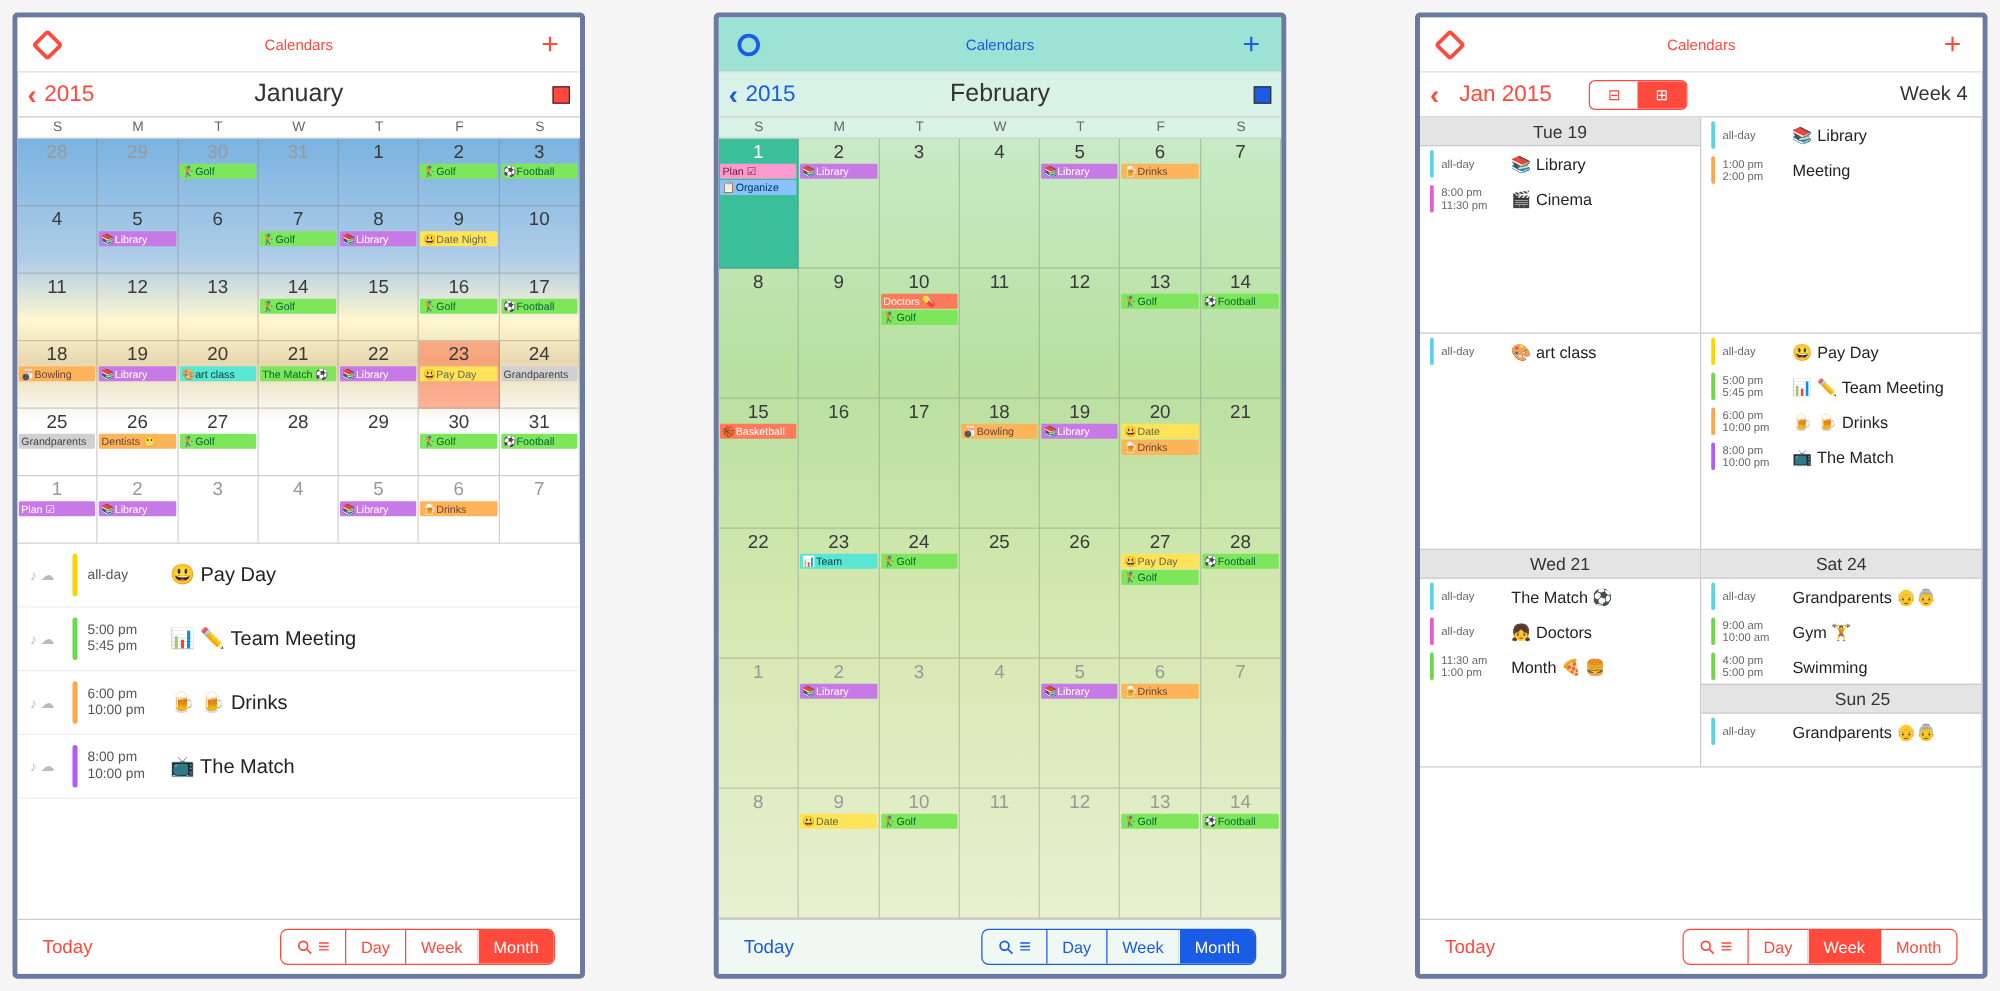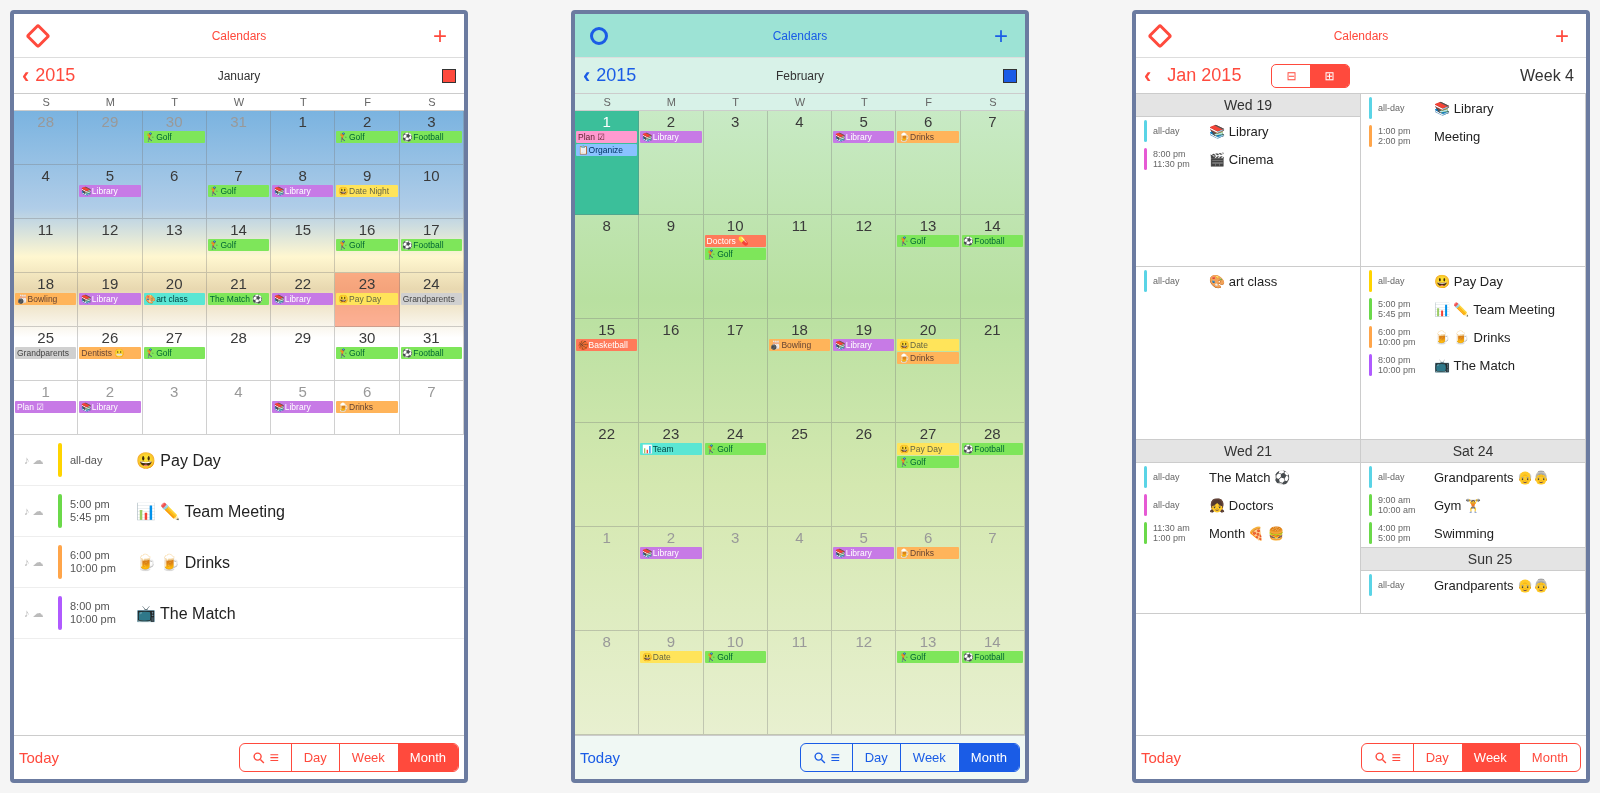--- a/index.html
+++ b/index.html
@@ -12,21 +12,21 @@
   .p2 .hdr { background: #9de3d5; }
   .hdr .title { font-size: 12px; font-weight: 400; }
   .hdr .icon-left, .hdr .icon-right { width: 24px; height: 24px; display: flex; align-items: center; justify-content: center; font-size: 24px; font-weight: 300; }
   .ring { width: 18px; height: 18px; border: 3px solid currentColor; border-radius: 3px; transform: rotate(45deg); }
   .p2 .ring { border-radius: 50%; }
   .plus { font-size: 30px; font-weight: 200; }
   .subhdr { display: flex; align-items: center; height: 36px; padding: 0 8px; border-bottom: 1px solid #ccc; position: relative; }
   .p2 .subhdr { background: #d8f2e8; }
   .back { font-size: 22px; font-weight: bold; margin-right: 4px; }
   .year { font-size: 18px; margin-left: 2px; }
-  .month-title { position: absolute; left: 50%; transform: translateX(-50%); font-size: 12px; color: #333; }
+  .month-title { position: absolute; left: 50%; transform: translateX(-50%); font-size: 20px; color: #333; }
   .sq { width: 14px; height: 14px; border: 1px solid #333; margin-left: auto; }
   .p1 .sq { background: #ff4a3d; }
   .p2 .sq { background: #1a5ce6; }
   .dow { display: grid; grid-template-columns: repeat(7,1fr); font-size: 11px; color: #666; text-align: center; border-bottom: 1px solid #ccc; }
   .dow div { padding: 2px 0; }
   .p2 .dow { background: #d8f2e8; }
   .grid { display: grid; grid-template-columns: repeat(7,1fr); }
   .p1 .grid { background: linear-gradient(to bottom, #7ab3e0 0%, #b0cde8 30%, #fff7d0 45%, #e8d8b0 55%, #fff 70%, #fff 100%); }
   .p2 .grid { background: linear-gradient(to bottom, #c8eac5 0%, #b8e0a0 30%, #d4e8b0 60%, #e8f0d0 100%); }
   .cell { border-right: 1px solid rgba(120,120,120,.35); border-bottom: 1px solid rgba(120,120,120,.35); min-height: 54px; padding: 2px 1px; position: relative; }
@@ -47,21 +47,21 @@
   .c-blue { background: #8ac2ff; color: #036; }
   .c-gray { background: #d0d0d0; color: #444; }
 
   .agenda { flex: 1; background: #fff; overflow: hidden; }
   .ag-row { display: flex; align-items: center; padding: 8px 10px; border-bottom: 1px solid #eee; gap: 8px; }
   .ag-icons { width: 26px; color: #bbb; font-size: 11px; display: flex; gap: 2px; }
   .ag-bar { width: 4px; height: 34px; border-radius: 2px; }
   .ag-time { width: 58px; font-size: 11px; color: #555; line-height: 13px; }
   .ag-title { font-size: 16px; color: #222; }
 
-  .footer { height: 44px; display: flex; align-items: center; justify-content: space-between; padding: 0 5px; border-top: 1px solid #ccc; background: #fff; }
+  .footer { height: 44px; display: flex; align-items: center; justify-content: space-between; padding: 0 20px; border-top: 1px solid #ccc; background: #fff; }
   .p2 .footer { background: #f0f8f4; }
   .today-btn { font-size: 15px; }
   .seg { display: flex; border: 1px solid; border-radius: 6px; overflow: hidden; font-size: 13px; }
   .p1 .seg, .p3 .seg { border-color: #ff4a3d; color: #ff4a3d; }
   .p2 .seg { border-color: #1a5ce6; color: #1a5ce6; }
   .seg > div { padding: 6px 12px; border-left: 1px solid; }
   .seg > div:first-child { border-left: none; }
   .p1 .seg .active, .p3 .seg .active { background: #ff4a3d; color: #fff; }
   .p2 .seg .active { background: #1a5ce6; color: #fff; }
   .seg .search { display: flex; align-items: center; gap: 3px; }
@@ -513,21 +513,21 @@
     <span class="back accent">‹</span>
     <span class="year accent">Jan 2015</span>
     <div class="toggle3">
       <div>⊟</div>
       <div class="active">⊞</div>
     </div>
     <span class="wk-label">Week 4</span>
   </div>
   <div class="wk-grid" id="wk3">
       <div class="wk-day">
-        <div class="wk-day-hdr">Wed 19</div>
+        <div class="wk-day-hdr">Tue 19</div>
         <div class="wk-ev">
           <span class="wk-bar" style="background:#5ad4e6"></span>
           <span class="wk-time">all-day</span>
           <span class="wk-title">📚 Library</span>
         </div>
         <div class="wk-ev">
           <span class="wk-bar" style="background:#e65ad4"></span>
           <span class="wk-time">8:00 pm<br>11:30 pm</span>
           <span class="wk-title">🎬 Cinema</span>
         </div>

